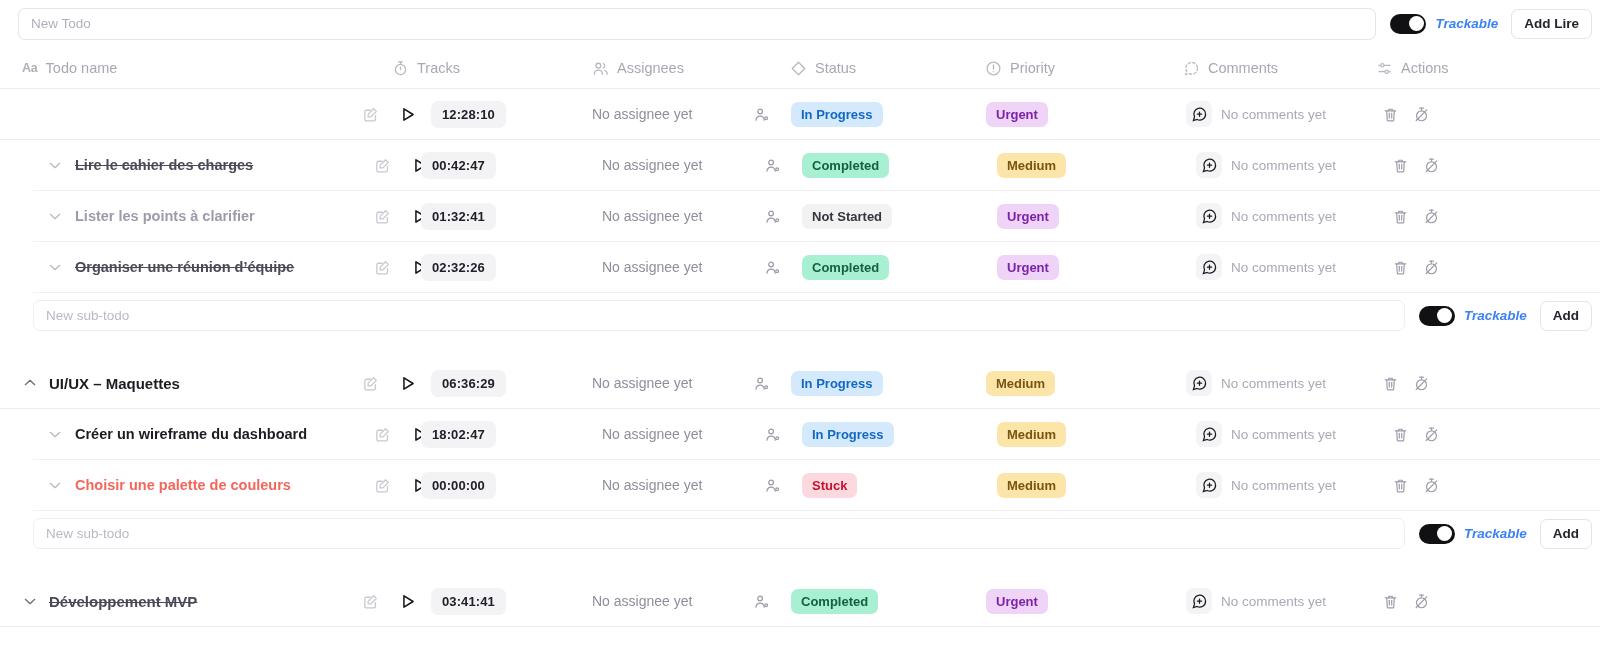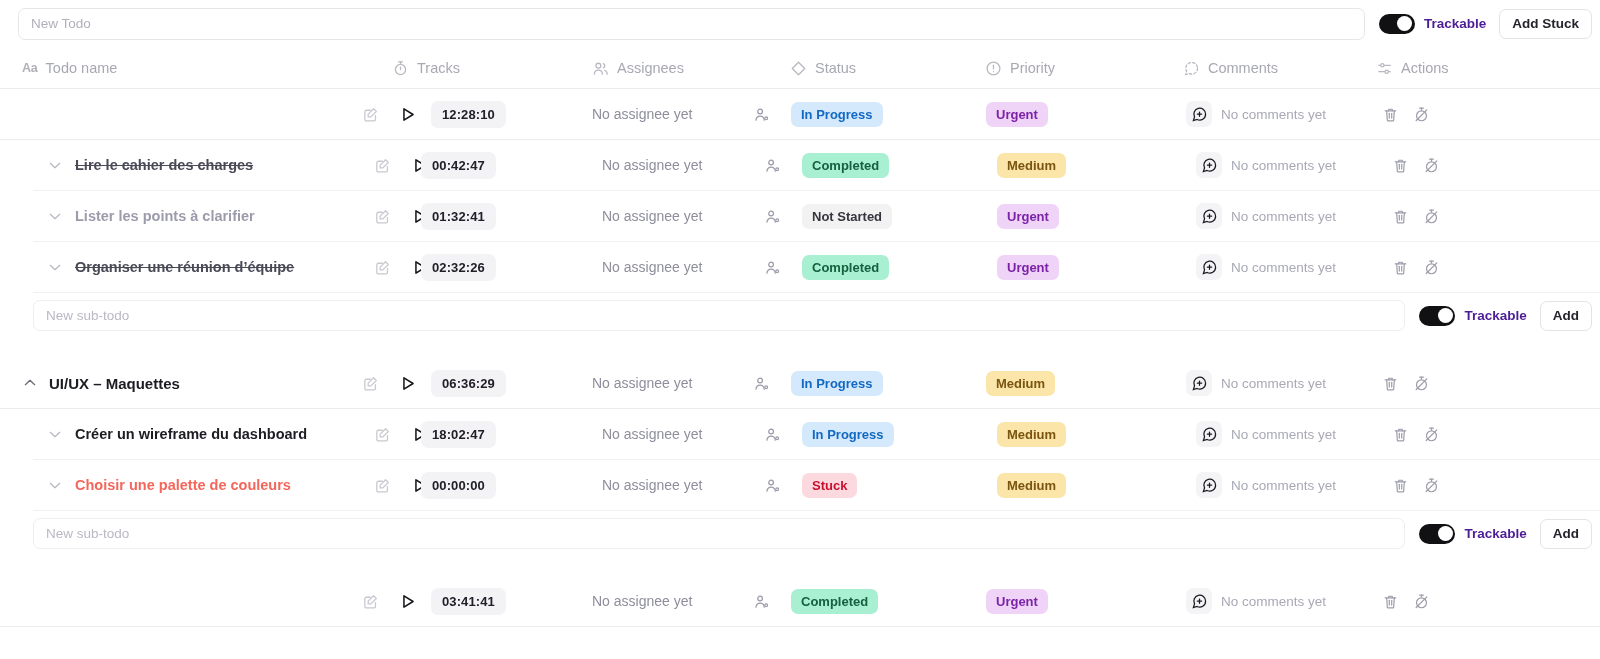--- a/index.html
+++ b/index.html
@@ -30,22 +30,22 @@
     width: 36px; height: 20px; border-radius: 11px;
     background: #111114; position: relative;
     flex: 0 0 auto; cursor: pointer; margin-left: 14px;
   }
   .toggle .knob {
     position: absolute; top: 2.5px; right: 2.5px;
     width: 15px; height: 15px; border-radius: 50%;
     background: #fff;
   }
   .toggle-label {
-    font-size: 13.5px; font-weight: 700; color: #4c1d95;
-    margin-left: 9px; white-space: nowrap;
+    font-size: 13.5px; font-weight: 700; color: #3b82f6;
+    margin-left: 9px; white-space: nowrap; font-style: italic;
   }
   .btn-outline {
     margin-left: 13px; height: 30px;
     border: 1px solid #e3e3e8; border-radius: 7px;
     background: #fff; color: #24242c;
     font-family: "Liberation Sans", sans-serif;
     font-size: 13.5px; font-weight: 700;
     padding: 0 12px; cursor: pointer; white-space: nowrap;
   }
 
@@ -173,21 +173,21 @@
 <body>
 
 <div class="app">
 
   <div class="topbar">
     <input class="new-todo-input" type="text" placeholder="New Todo" style="">
     <div class="toggle">
       <div class="knob"></div>
     </div>
     <span class="toggle-label">Trackable</span>
-    <button class="btn-outline">Add Stuck</button>
+    <button class="btn-outline">Add Lire</button>
   </div>
 
   <div class="colhead">
     <div class="cell" style="left:22px">
       <span class="aa">Aa</span>
       <span>Todo name</span>
     </div>
     <div class="cell" style="left:392px">
       <span class="ico">
         <svg width="17" height="17" viewBox="0 0 24 24" fill="none" stroke="currentColor" stroke-width="1.8" stroke-linecap="round">
@@ -795,20 +795,28 @@
       <div class="subadd">
         <input class="subadd-input" type="text" placeholder="New sub-todo" style="">
         <div class="toggle">
           <div class="knob"></div>
         </div>
         <span class="toggle-label">Trackable</span>
         <button class="btn-outline">Add</button>
       </div>
       <div class="gap"></div>
       <div class="row group-top">
+        <div class="cell c-name">
+          <span class="chev">
+            <svg width="16" height="16" viewBox="0 0 24 24" fill="none" stroke="currentColor" stroke-width="2" stroke-linecap="round" stroke-linejoin="round">
+              <path d="M5 9.5 12 16l7-6.5"></path>
+            </svg>
+          </span>
+          <span class="title done">Développement MVP</span>
+        </div>
         <div class="cell c-edit">
           <span class="icon-btn edit-ico">
             <svg width="17" height="17" viewBox="0 0 24 24" fill="none" stroke="currentColor" stroke-width="1.8" stroke-linecap="round" stroke-linejoin="round">
               <path d="M19 13.5V19a2 2 0 0 1-2 2H6a2 2 0 0 1-2-2V8a2 2 0 0 1 2-2h5.6"></path>
               <path d="m16.3 3.9 3.9 3.9-7.6 7.6H8.7v-3.9z"></path>
             </svg>
           </span>
         </div>
         <div class="cell c-play">
           <span class="icon-btn play-ico">

